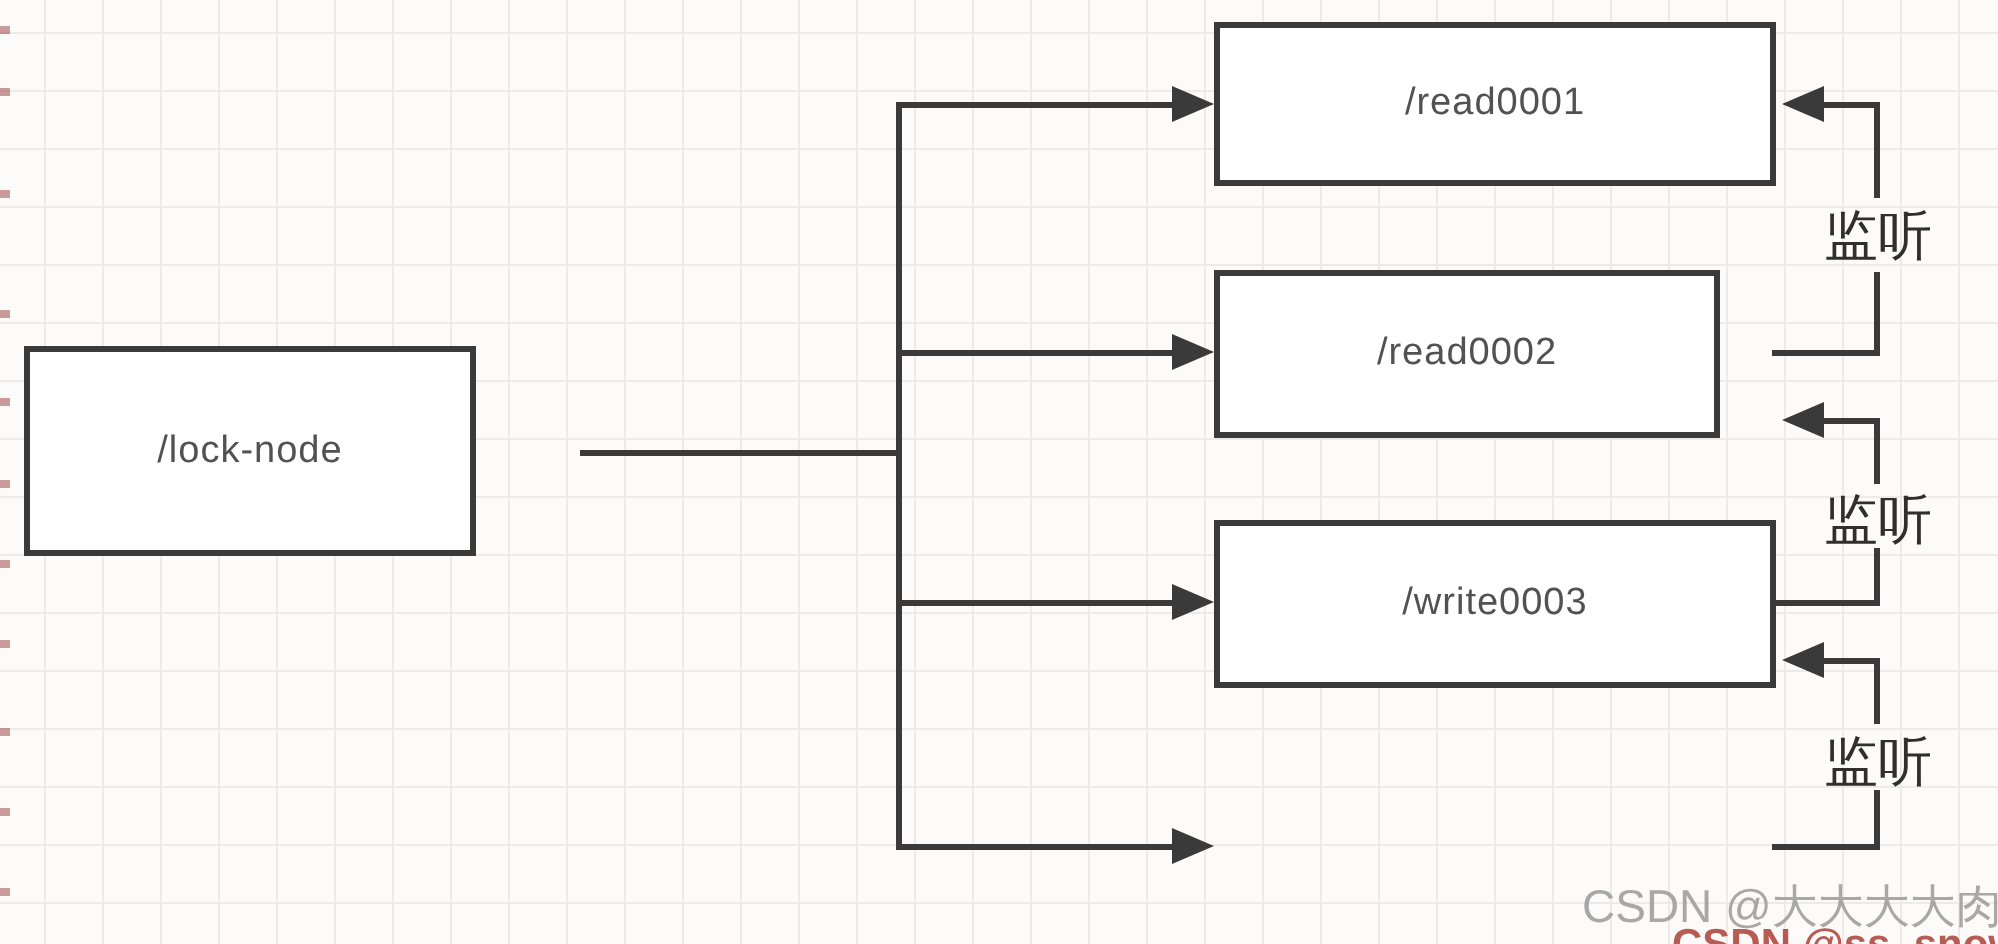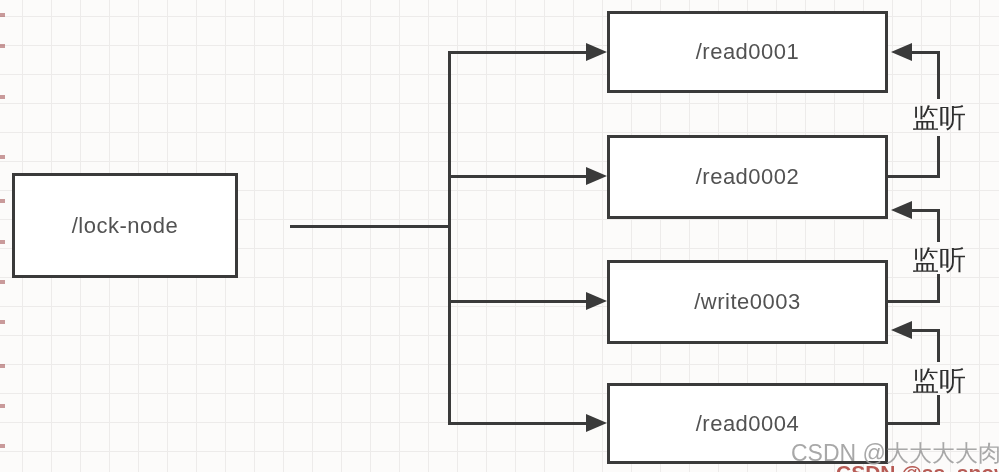--- a/index.html
+++ b/index.html
@@ -22,21 +22,21 @@
   .box {
     position: absolute;
     box-sizing: border-box;
     background: #ffffff;
     border: 3px solid #3a3a3a;
     display: flex;
     align-items: center;
     justify-content: center;
   }
   .box span {
-    font-size: 22px;
+    font-size: 19px;
     color: #525252;
     letter-spacing: 0.5px;
     white-space: nowrap;
   }
   .hline, .vline { position: absolute; background: #3a3a3a; }
   .hline { height: 3px; }
   .vline { width: 3px; }
   .arrow-right {
     position: absolute;
     width: 0; height: 0;
@@ -127,31 +127,28 @@
   <div class="watch-label" style="left:908px; top:363px;">监听</div>
 
   <div class="box" style="left:12px; top:173px; width:226px; height:105px;">
     <span>/lock-node</span>
   </div>
 
   <div class="box" style="left:607px; top:11px; width:281px; height:82px;">
     <span>/read0001</span>
   </div>
 
-  <div class="box" style="left:607px; top:135px; width:281px; height:84px;">
+  <div class="box" style="left:607px; top:135px; width:253px; height:84px;">
     <span>/read0002</span>
   </div>
 
   <div class="box" style="left:607px; top:260px; width:281px; height:84px;">
     <span>/write0003</span>
   </div>
 
-  <div class="box" style="left:607px; top:383px; width:281px; height:81px;">
-    <span>/read0004</span>
-  </div>
 
   <div class="edge-mark" style="top:13px;"></div>
   <div class="edge-mark" style="top:44px;"></div>
   <div class="edge-mark" style="top:95px;"></div>
   <div class="edge-mark" style="top:155px;"></div>
   <div class="edge-mark" style="top:199px;"></div>
   <div class="edge-mark" style="top:240px;"></div>
   <div class="edge-mark" style="top:280px;"></div>
   <div class="edge-mark" style="top:320px;"></div>
   <div class="edge-mark" style="top:364px;"></div>

